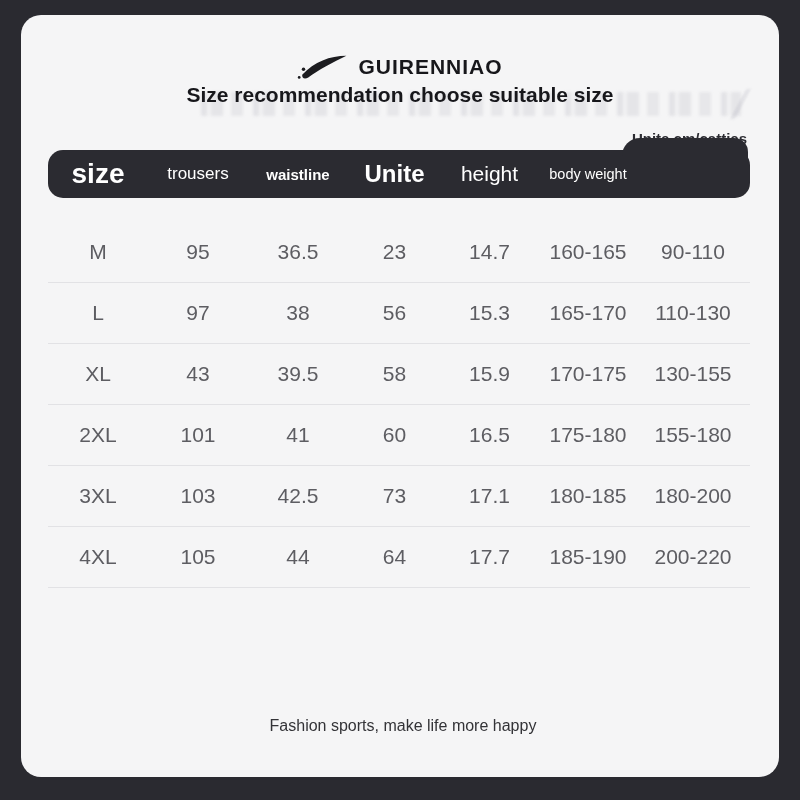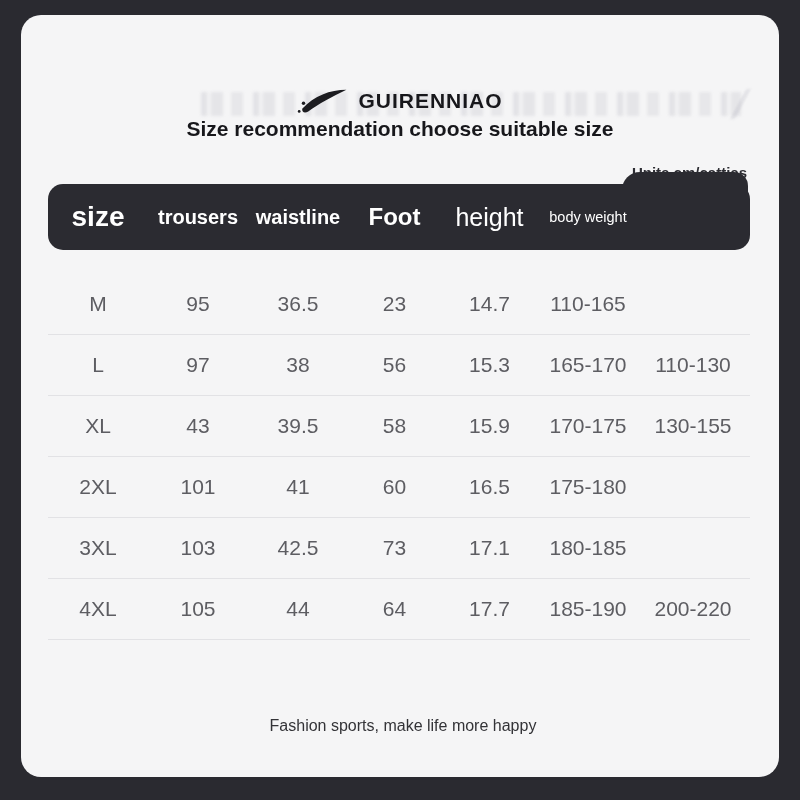--- a/index.html
+++ b/index.html
@@ -11,21 +11,21 @@
   }
   .frame {
     position: absolute;
     left: 21px; right: 21px; top: 15px; bottom: 23px;
     background: #f5f5f6;
     border-radius: 20px;
     overflow: hidden;
   }
   
   .brand-row {
-    margin-top: 70px;
+    margin-top: 36px;
     display: flex;
     align-items: center;
     justify-content: center;
     gap: 9px;
     position: relative;
     z-index: 2;
   }
   .brand-logo { width: 52px; height: 32px; display: block; }
   .brand-name {
     font-size: 21px;
@@ -81,43 +81,43 @@
   
   .size-table {
     margin: 3px 29px 0 27px;
     position: relative;
   }
   .thead {
     position: relative;
     display: grid;
     grid-template-columns: 100px 100px 100px 93px 97px 100px 110px;
     align-items: center;
-    height: 66px;
+    height: 48px;
     background: #2b2b31;
     border-radius: 15px;
     color: #ffffff;
     z-index: 2;
   }
   .thead::before {               
     content: "";
     position: absolute;
     right: 2px; top: -12px;
     width: 126px; height: 26px;
     background: #2b2b31;
     border-radius: 18px 14px 0 0;
     z-index: -1;
   }
   .hcell { text-align: center; }
   .hcell.size    { font-size: 28px; font-weight: 700; }
-  .hcell.med     { font-size: 20px; font-weight: 700; }
-  .hcell.small   { font-size: 20px; font-weight: 700; text-align: center; }
+  .hcell.med     { font-size: 17px; font-weight: 400; }
+  .hcell.small   { font-size: 15px; font-weight: 700; text-align: center; }
   .hcell.hips    { font-size: 24px; font-weight: 700; }
   .hcell.foot    { font-size: 12.5px; font-weight: 400; line-height: 1.3; }
   .hcell.foot span { display: inline-block; max-width: 66px; }
-  .hcell.height  { font-size: 25px; font-weight: 500; }
+  .hcell.height  { font-size: 21px; font-weight: 500; }
   .hcell.weight  { font-size: 14.5px; font-weight: 400; }
   .tbody { margin-top: 24px; }
   .trow {
     display: grid;
     grid-template-columns: 100px 100px 100px 93px 97px 100px 110px;
     align-items: center;
     height: 61px;
     border-bottom: 1px solid #e2e2e5;
   }
   .tcell {
@@ -153,32 +153,33 @@
 
   <div class="page-title">Size recommendation choose suitable size</div>
 
   <div class="unit-label">Unite cm/catties</div>
 
   <div class="size-table">
     <div class="thead">
       <div class="hcell size">size</div>
       <div class="hcell med">trousers</div>
       <div class="hcell small">waistline</div>
-      <div class="hcell hips">Foot</div>
+      <div class="hcell hips">Unite</div>
       <div class="hcell height">height</div>
       <div class="hcell weight">body weight</div>
     </div>
     <div class="tbody">
         <div class="trow">
           <div class="tcell">M</div>
           <div class="tcell">95</div>
           <div class="tcell">36.5</div>
           <div class="tcell">23</div>
           <div class="tcell">14.7</div>
-          <div class="tcell">110-165</div>
+          <div class="tcell">160-165</div>
+          <div class="tcell">90-110</div>
         </div>
         <div class="trow">
           <div class="tcell">L</div>
           <div class="tcell">97</div>
           <div class="tcell">38</div>
           <div class="tcell">56</div>
           <div class="tcell">15.3</div>
           <div class="tcell">165-170</div>
           <div class="tcell">110-130</div>
         </div>
@@ -191,28 +192,30 @@
           <div class="tcell">170-175</div>
           <div class="tcell">130-155</div>
         </div>
         <div class="trow">
           <div class="tcell">2XL</div>
           <div class="tcell">101</div>
           <div class="tcell">41</div>
           <div class="tcell">60</div>
           <div class="tcell">16.5</div>
           <div class="tcell">175-180</div>
+          <div class="tcell">155-180</div>
         </div>
         <div class="trow">
           <div class="tcell">3XL</div>
           <div class="tcell">103</div>
           <div class="tcell">42.5</div>
           <div class="tcell">73</div>
           <div class="tcell">17.1</div>
           <div class="tcell">180-185</div>
+          <div class="tcell">180-200</div>
         </div>
         <div class="trow">
           <div class="tcell">4XL</div>
           <div class="tcell">105</div>
           <div class="tcell">44</div>
           <div class="tcell">64</div>
           <div class="tcell">17.7</div>
           <div class="tcell">185-190</div>
           <div class="tcell">200-220</div>
         </div>

